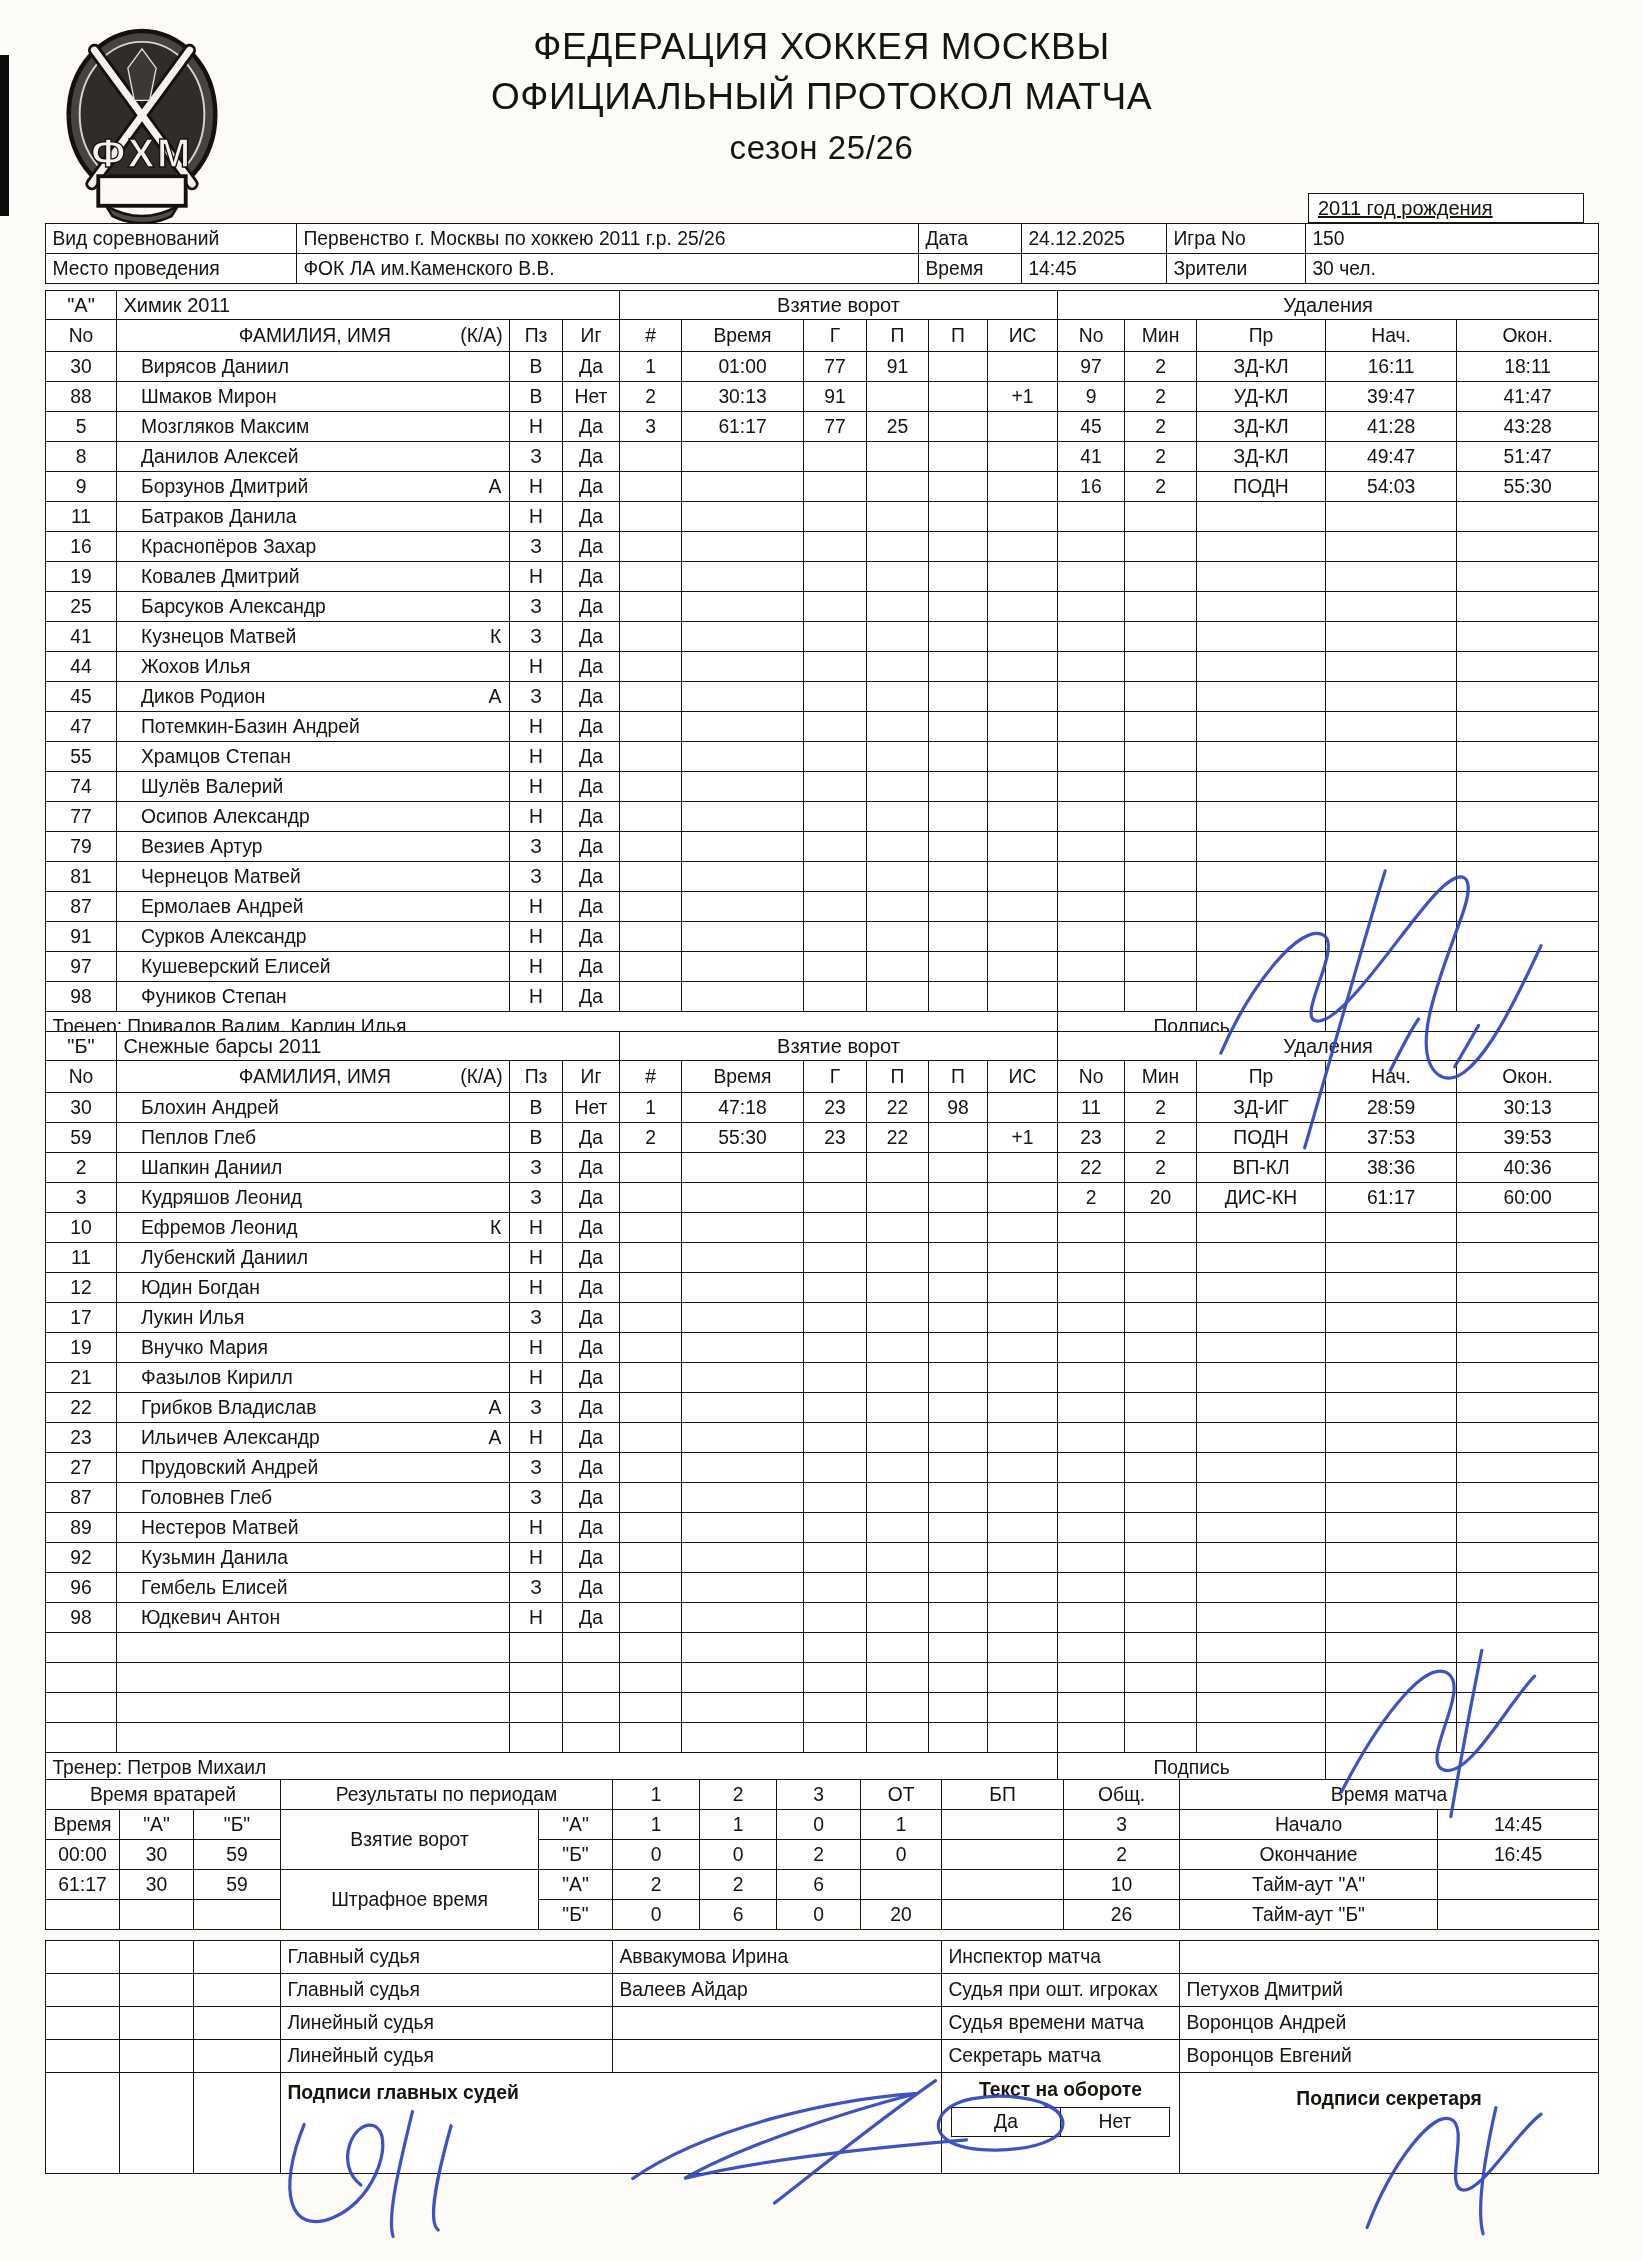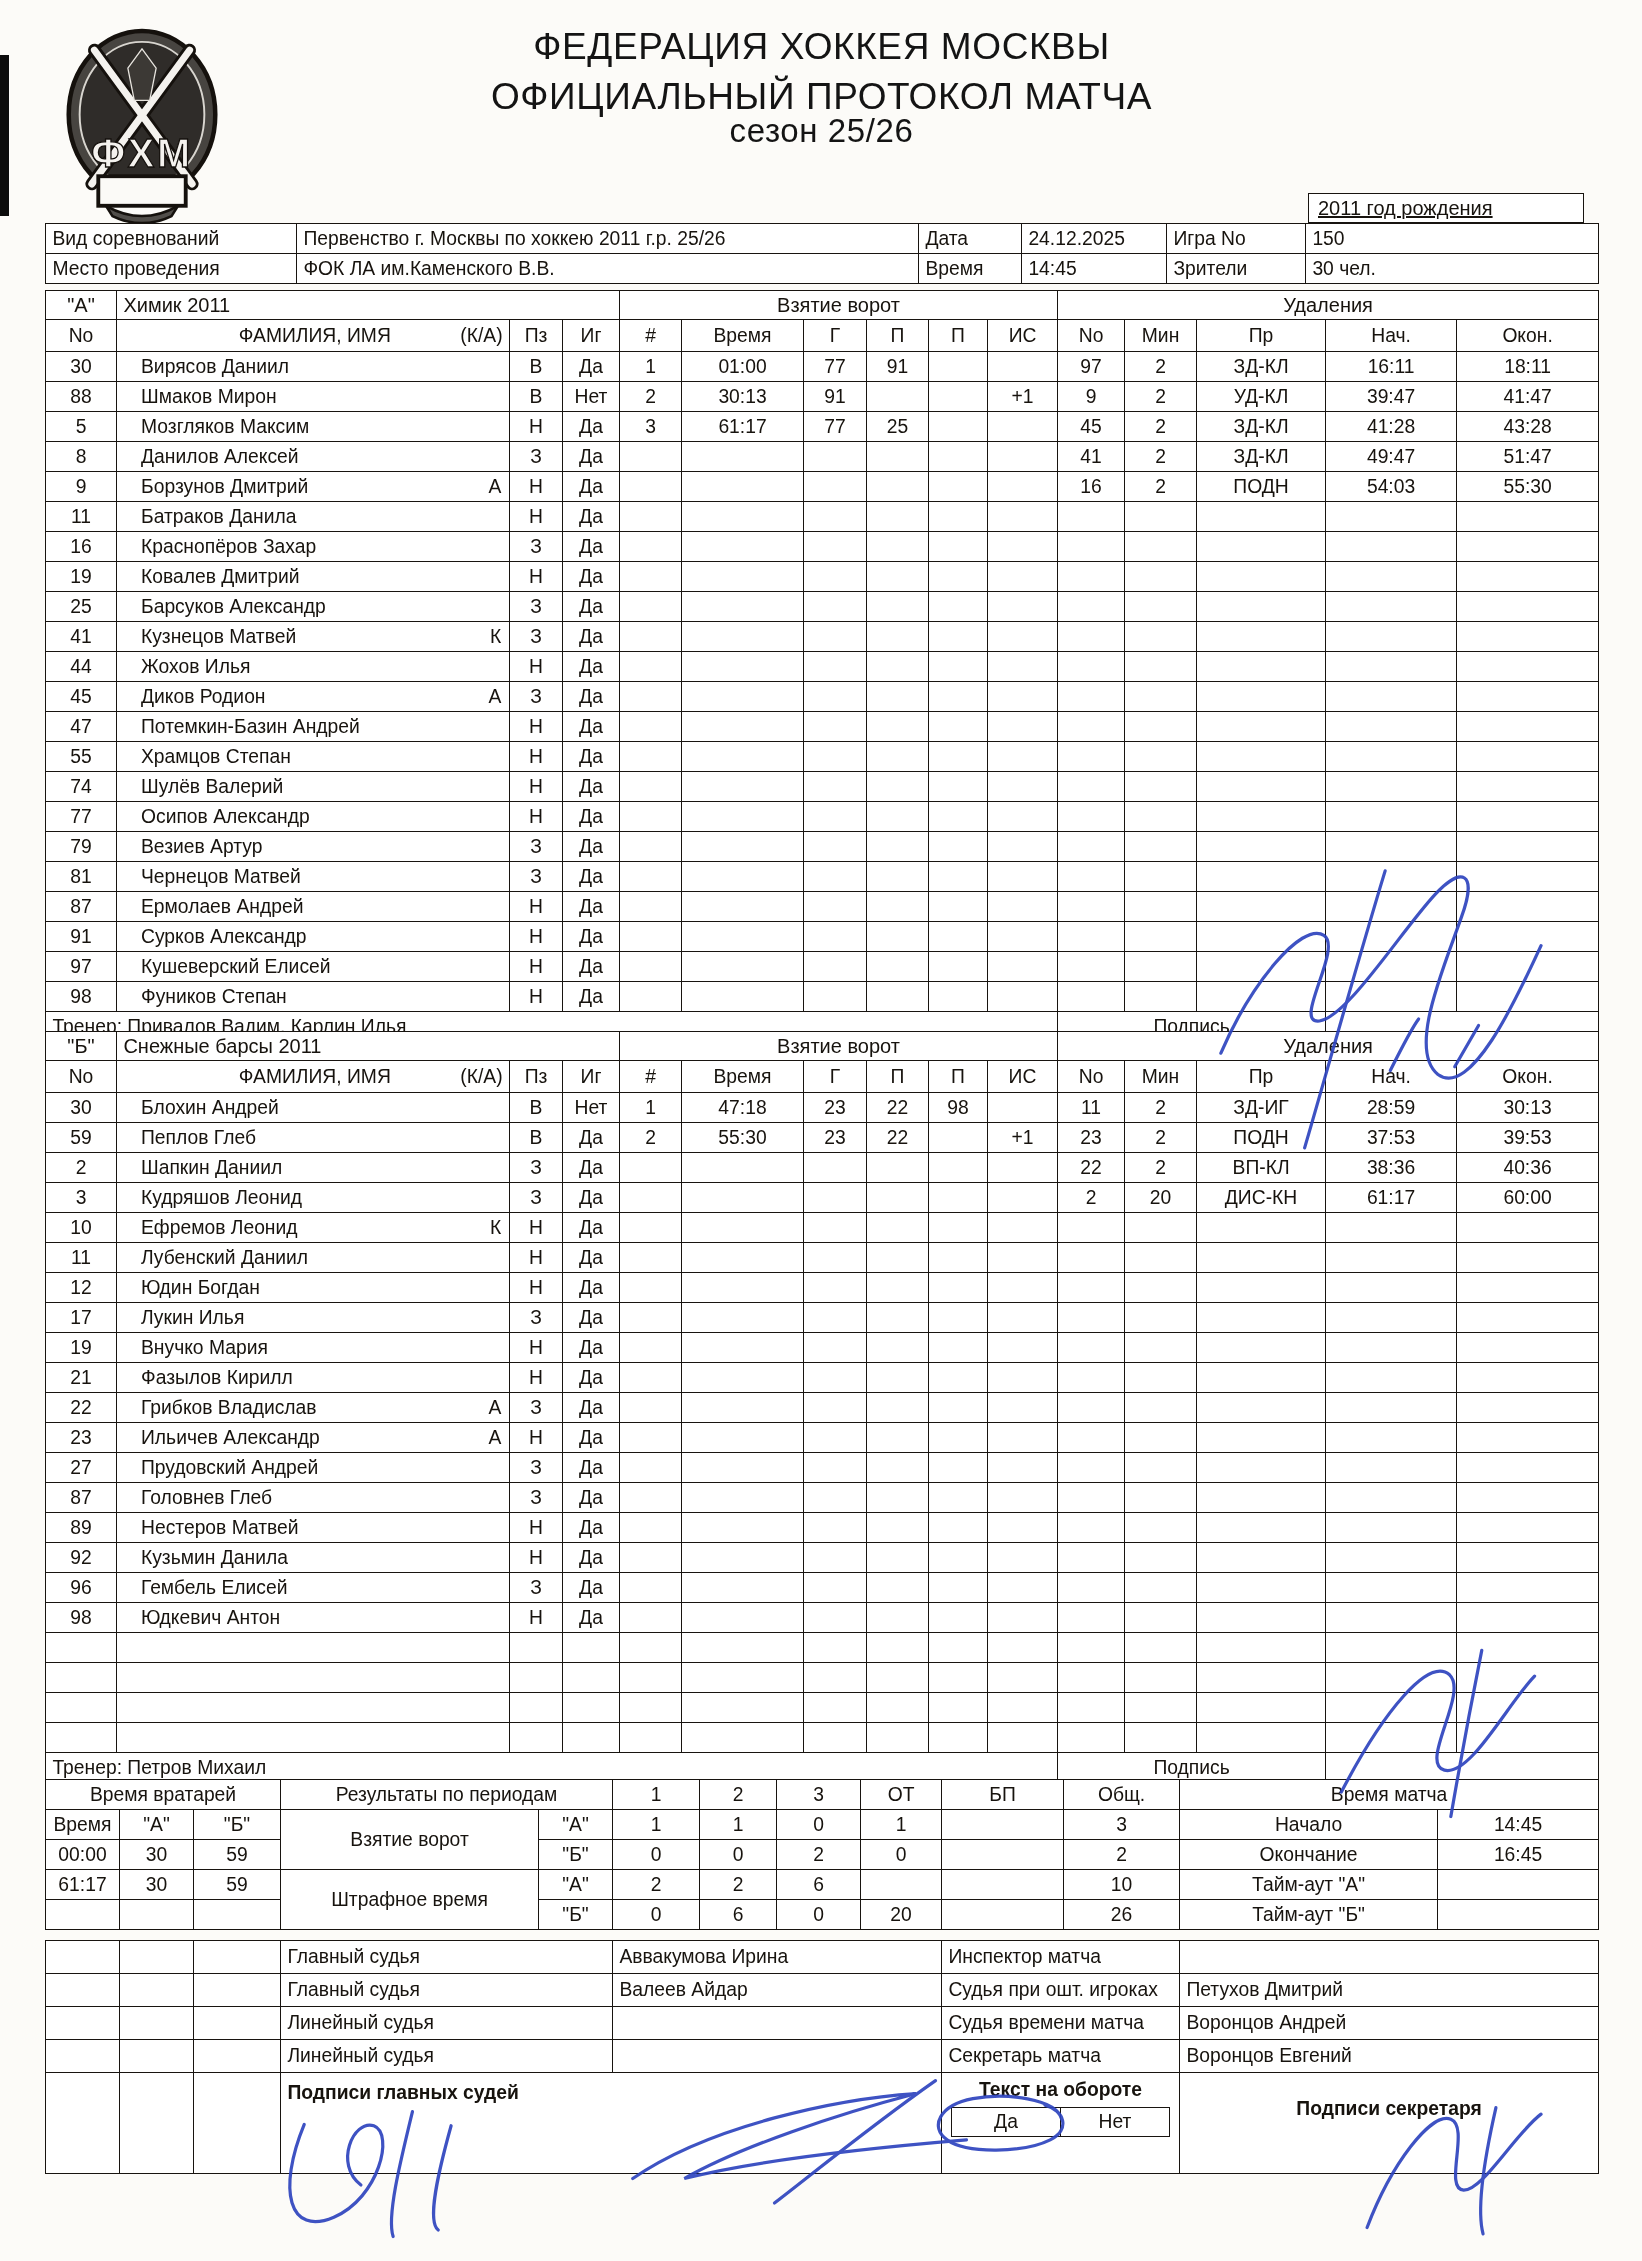--- a/index.html
+++ b/index.html
@@ -1,20 +1,20 @@
 <!DOCTYPE html>
 <html style="font-size:10.3px"><head>
 <meta charset="utf-8">
 <style>
   html,body{margin:0;padding:0;background:#e8e8e4;}
   .page{position:relative;width:1643px;height:2261px;background:#fcfbf8;
         font-family:"Liberation Sans","DejaVu Sans",sans-serif;color:#17130e;overflow:hidden;}
   .scan-strip{position:absolute;left:0;top:55px;width:9px;height:161px;background:#0c0c0c;}
   .title{position:absolute;left:0;right:0;text-align:center;font-size:37px;letter-spacing:0.6px;color:#141414;}
-  .t1{top:26px;} .t2{top:76px;} .t3{top:112px;font-size:33px;}
+  .t1{top:26px;} .t2{top:76px;} .t3{top:129px;font-size:33px;}
   .birth-box{position:absolute;left:1308px;top:193px;width:265px;height:28px;border:1.9px solid #181410;
              font-size:20px;line-height:28px;padding-left:9px;background:#fff;text-decoration:underline;}
   table{border-collapse:collapse;table-layout:fixed;position:absolute;background:#fff;}
   table{border:1.9px solid #181410;}
   td{border:1.3px solid #181410;font-size:19.3px;height:29px;padding:0 6.4px;overflow:hidden;
      white-space:nowrap;text-align:center;vertical-align:middle;}
   td.lbl{text-align:left;}
   .team-head td{height:28px;font-size:20px;}
   .col-head td{height:31px;}
   .namecell{text-align:left;position:relative;padding-left:24px;}
@@ -1086,21 +1086,21 @@
         <table class="mini-table" style="position:relative;left:0;top:0;">
           <tbody>
                 <tr>
             <td>Да</td>
             <td>Нет</td>
           </tr>
         </tbody>
             </table>
       </td>
       <td class="tall-cell bold">
-            <div style="margin-top:25px">Подписи секретаря</div>
+            <div style="margin-top:15px">Подписи секретаря</div>
           </td>
     </tr>
   </tbody>
     </table>
 
   <svg class="sig-layer" width="1643" height="2261" viewBox="0 0 2550 3510">
     <g fill="none" stroke="#2e44be" stroke-width="5" stroke-linecap="round" opacity="0.92">
 
       <path d="M1895,1635 C1940,1530 2020,1430 2055,1452 C2085,1472 2005,1590 2048,1585 C2092,1578 2175,1445 2228,1388 C2268,1345 2295,1352 2268,1425 C2240,1505 2185,1630 2232,1668 C2282,1705 2352,1555 2392,1468"></path>
       <path d="M2150,1352 C2105,1500 2055,1680 2025,1782"></path>

